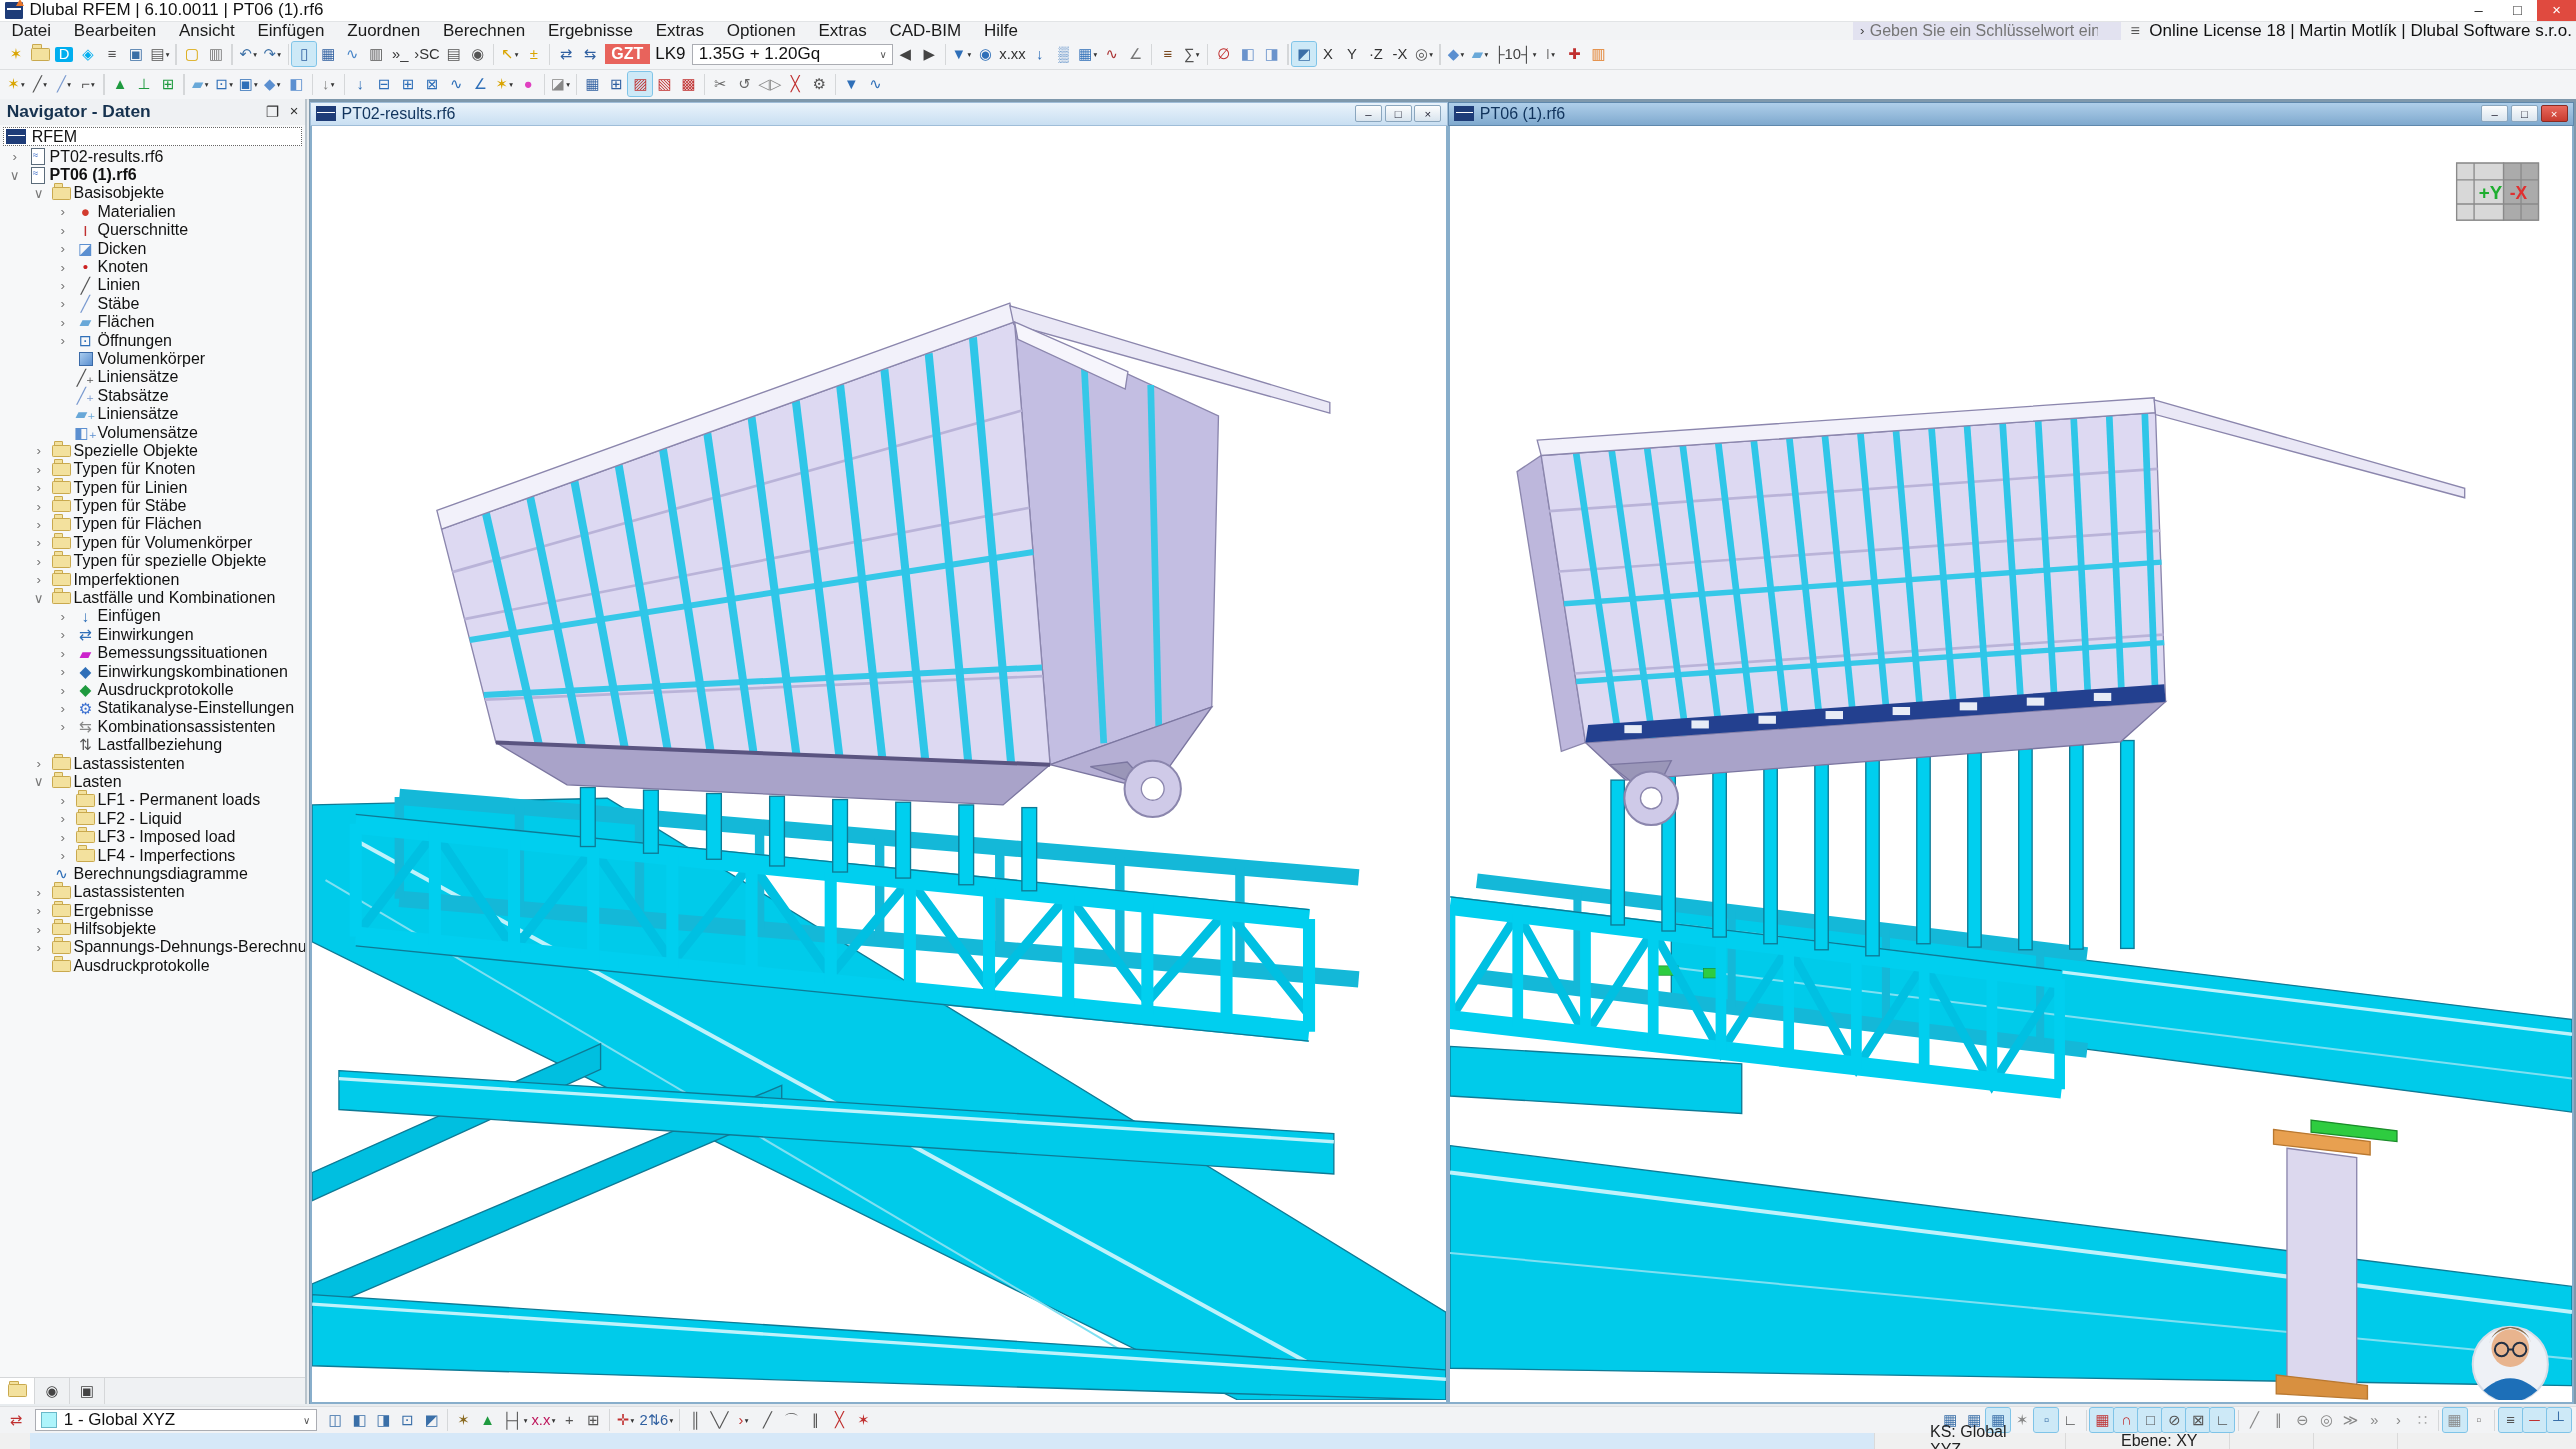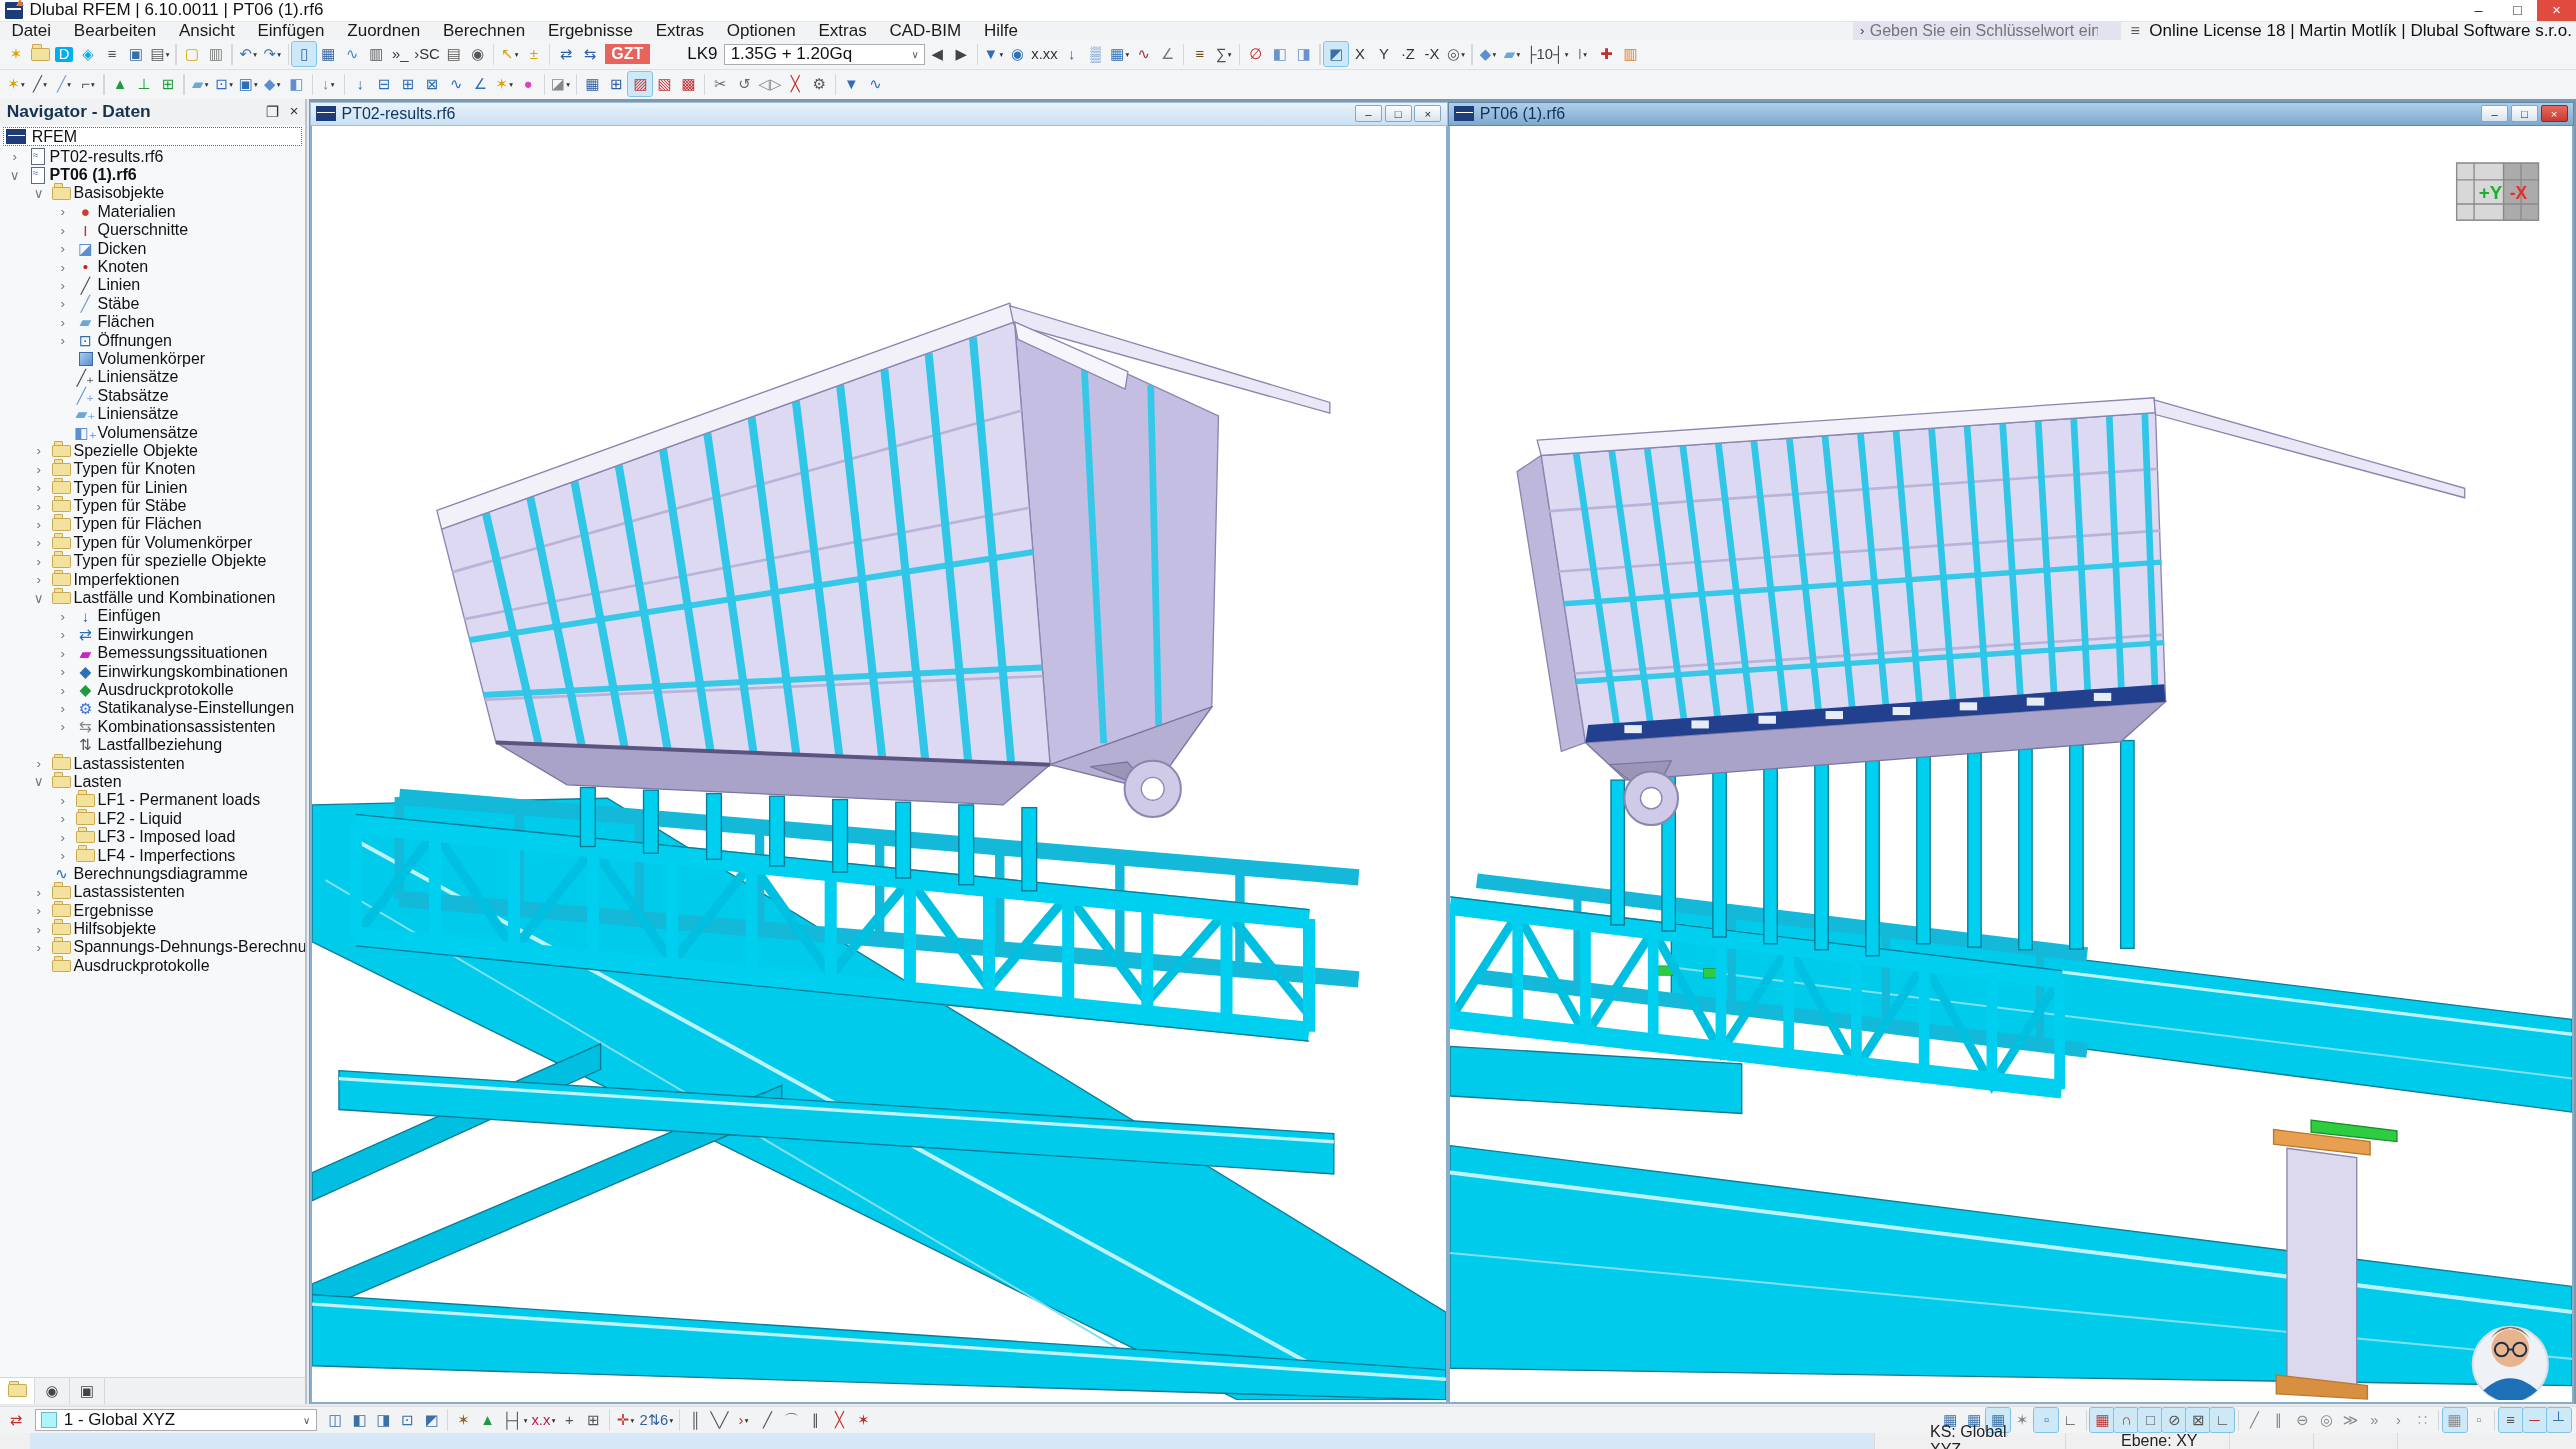--- a/index.html
+++ b/index.html
@@ -38,21 +38,21 @@
   #toolbar1{top:40px;} #toolbar2{top:70px;}
   .tbtn{min-width:24px;height:24px;padding:0 2px;display:flex;align-items:center;justify-content:center;
     border-radius:2px;position:relative;}
   .tbtn.on{background:#CDE9F7;outline:1.3px solid #7FC4E8;}
   .tg{font-size:14.8px;line-height:1;}
   .tg.k-folder,.tico.k-folder{font-size:0;}
   .ddv{font-size:7.4px;color:#333;margin-left:1.3px;}
   .tsep{width:1.3px;height:21.5px;background:#D5D7D9;margin:0 3.4px;flex:none;}
   .badge-gzt{height:20px;padding:0 6.7px;background:#E8635C;color:#fff;font-size:16px;font-weight:bold;
     display:flex;align-items:center;margin:0 5.4px 0 2.7px;}
-  .lk-label{font-size:17px;margin-right:6.7px;color:#111;margin-left:32px;}
+  .lk-label{font-size:17px;margin-right:6.7px;color:#111;}
   .combo{height:21.5px;background:#fff;border:0.7px solid #ABADB3;display:flex;align-items:center;
     font-size:17px;padding:0 5.4px;color:#111;}
   #lc-combo{width:201px;}
   .combo .arrow{margin-left:auto;font-size:10px;color:#555;}
 
   
   #navigator{position:absolute;left:0;top:99px;width:307px;height:1305px;background:#F7F8F9;
     border-right:2px solid #B9C4CC;display:flex;flex-direction:column;}
   #nav-title{height:25.5px;display:flex;align-items:center;padding:0 6.7px;background:#EFF1F3;}
   #nav-title .ntext{font-size:17.4px;font-weight:bold;color:#16324F;}

